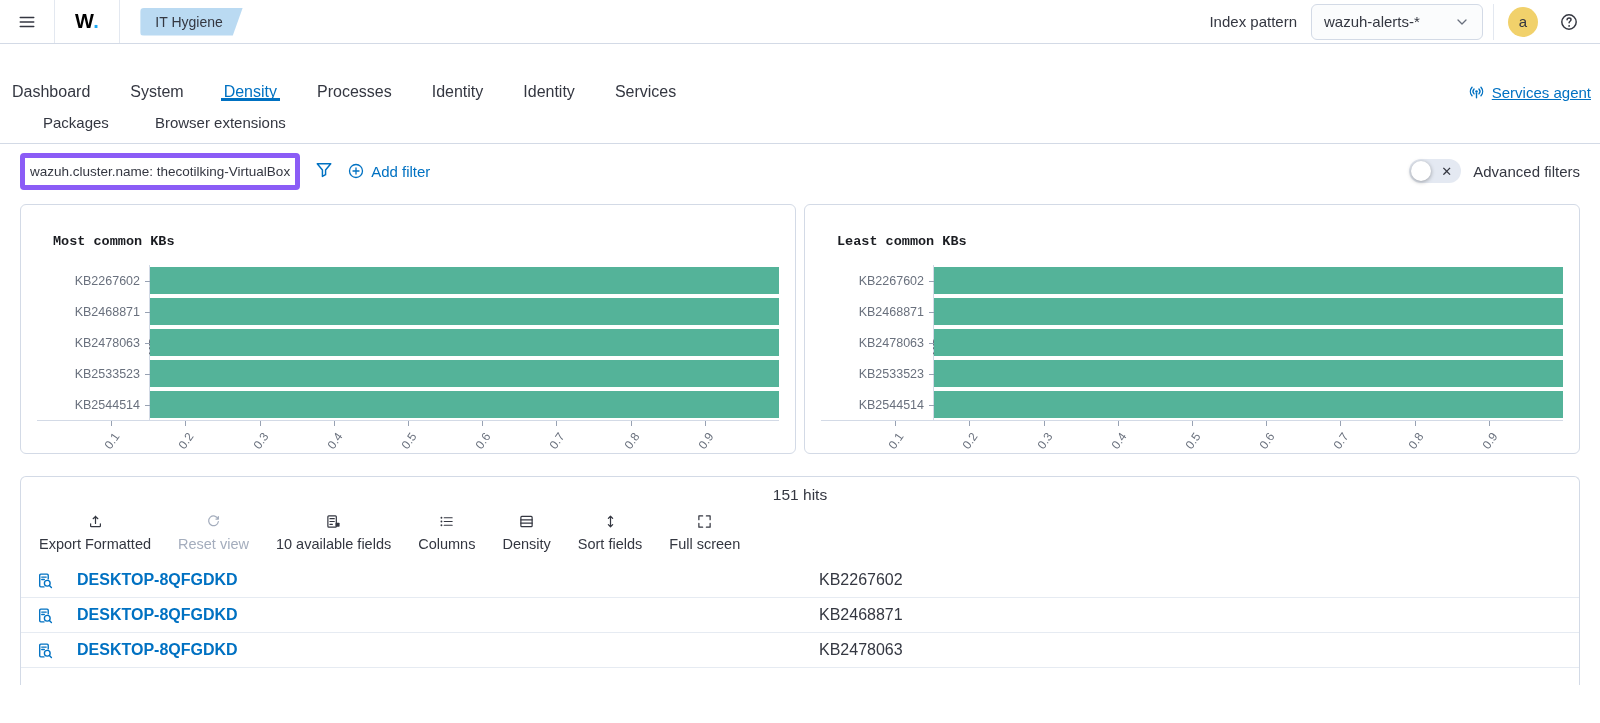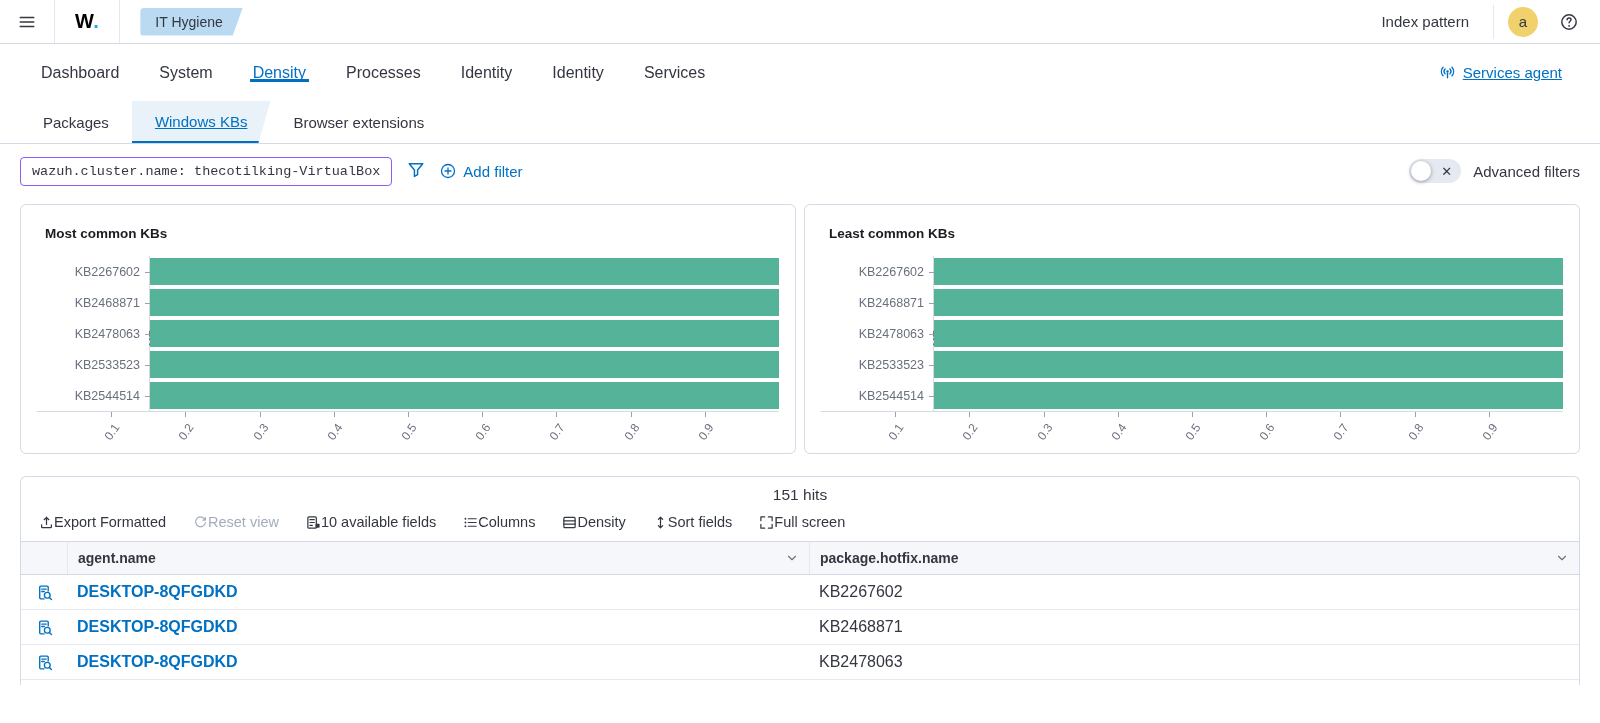--- a/index.html
+++ b/index.html
@@ -24,75 +24,75 @@
   .topbar-right { margin-left:auto; display:flex; align-items:center; }
   .ip-label { font-size:15px; margin-right:14px; }
   .ip-select { min-width:172px; height:36px; border:1px solid #d3dae6; border-radius:6px; background:#fbfcfd;
     display:flex; align-items:center; justify-content:space-between; padding:0 12px; font-size:15px; gap:14px; }
   .ip-select .chev { color:#69707d; } .chev svg { width:16px; height:16px; }
   .avatar { width:30px; height:30px; border-radius:50%; background:#f1d16b; color:#343741;
     display:flex; align-items:center; justify-content:center; font-size:15px; margin:0 14px 0 4px; }
   .help-btn { color:#343741; }
 
   
-  .tabs-row { height:57px; display:flex; align-items:center; padding:0 38px; }
+  .tabs-row { height:57px; display:flex; align-items:flex-end; padding:0 9px; }
   .tab { font-size:16px; color:#343741; padding:0 3px; margin-right:34px; position:relative; display:flex; align-items:center; }
   .tab.active { color:#0071c2; }
   .tab.active::after { content:""; position:absolute; left:0; right:0; bottom:0; height:3px; background:#0071c2; }
   .explore { margin-left:auto; display:flex; align-items:center; gap:7px; color:#0071c2; font-size:15px; }
   .explore svg { width:17px; height:17px; }
 
   
   .subtabs-row { display:flex; align-items:stretch; height:43px; border-bottom:1px solid #d3dae6; padding-left:20px; }
   .subtab { font-size:15px; color:#343741; padding:0 23px; display:flex; align-items:center; }
   .subtab.active { color:#0071c2; text-decoration:underline; background:#e9f1f9;
     clip-path:polygon(0 0,100% 0,calc(100% - 12px) 100%,0 100%); border-bottom:2px solid #0071c2; }
 
   
   .kb-select { margin:9px 20px 0; width:380px; height:36px; border:1px solid #d3dae6; border-radius:6px; background:#fff;
     display:flex; align-items:center; gap:16px; padding:0 14px 0 20px; font-size:15px; }
   .kb-count { background:#e0e5ee; border-radius:4px; padding:2px 9px; font-size:13px; }
   .kb-select .chev { margin-left:auto; color:#69707d; }
 
   
   .filter-row { display:flex; align-items:center; margin:11px 20px 0; height:32px; gap:15px; }
-  .filter-pill { border:1px solid #8b5cf6; border-radius:4px; background:#fff; font-size:13.5px; padding:6px 11px;font-family:Liberation Mono, monospace; }
+  .filter-pill { border:5px solid #8b5cf6; border-radius:4px; background:#fff; font-size:13.5px; padding:6px 5px; }
   .funnel-btn { color:#0071c2; } .funnel-btn svg { width:18px; height:18px; }
   .add-filter { display:flex; align-items:center; gap:7px; color:#0071c2; font-size:15px; }
   .add-filter svg { width:16px; height:16px; }
   .adv-right { margin-left:auto; display:flex; align-items:center; gap:12px; }
   .switch { width:52px; height:24px; border-radius:12px; background:#e4e9f2; position:relative; }
   .switch .knob { position:absolute; left:2px; top:2px; width:20px; height:20px; border-radius:50%; background:#fff;
     box-shadow:0 1px 4px rgba(0,0,0,.35); }
   .switch .x { position:absolute; right:9px; top:50%; transform:translateY(-50%); font-size:13px; color:#343741; line-height:1; }
   .adv-label { font-size:15px; }
 
   
   .charts { display:flex; gap:8px; padding:17px 20px 0; }
   .chart-panel { flex:1; height:250px; border:1px solid #d3dae6; border-radius:6px; background:#fff; padding:13px 16px 8px; position:relative; }
-  .chart-title { margin:8px; font-size:13.5px; font-weight:700; color:#1a1c21; }
+  .chart-title { margin:16px; font-size:13.5px; font-weight:700; color:#1a1c21;font-family:Liberation Mono, monospace; }
   .chart-body { position:relative; margin-top:15px; padding-left:112px; height:196px; }
   .bars { position:relative; height:155px; border-left:1px solid #d3dae6; }
   .bar-row { height:31px; position:relative; display:flex; align-items:center; }
   .bar { height:27px; width:100%; background:#54b399; }
   .cat-label { position:absolute; right:calc(100% + 10px); width:86px; text-align:right; font-size:12.5px; color:#69707d; white-space:nowrap; }
   .ytick { position:absolute; left:-5px; top:50%; width:5px; height:1px; background:#98a2b3; }
   .ylabel-wrap { position:absolute; left:-4px; top:0; height:155px; width:16px; display:flex; align-items:center; justify-content:center; }
   .ylabel { transform:rotate(-90deg); font-size:12px; font-weight:700; color:#69707d; white-space:nowrap; }
   .xaxis { position:absolute; left:0; right:0; top:155px; border-top:1px solid #d3dae6; height:41px; }
   .xtick { position:absolute; top:0; width:1px; height:5px; background:#98a2b3; }
   .xtick-label { position:absolute; top:9px; font-size:12px; color:#69707d;
     transform:translateX(-100%) rotate(-55deg); transform-origin:100% 0; white-space:nowrap; }
 
   
   .table-panel { margin:22px 20px 0; border:1px solid #d3dae6; border-bottom:none; border-radius:6px 6px 0 0; background:#fff; overflow:hidden; height:209px; }
   .hits-line { text-align:center; font-size:15.5px; padding:9px 0 3px; }
   .hits-count { font-weight:400; }
   .toolbar { display:flex; align-items:center; gap:27px; padding:7px 18px 11px; }
-  .toolbar-item { display:flex; align-items:center; font-size:14.5px; color:#343741; }
+  .toolbar-item { display:flex; align-items:center; gap:7px; font-size:14.5px; color:#343741;flex-direction:column; }
   .toolbar-item.disabled { color:#a4adbd; cursor:default; }
   .toolbar-item svg { width:15px; height:15px; }
   .grid-header, .grid-row { display:grid; grid-template-columns:46px 742px 1fr; align-items:center; }
   .grid-header { background:#f5f7fb; border-top:1px solid #d3dae6; border-bottom:1px solid #d3dae6; height:34px; }
   .gh-cell { display:flex; align-items:center; justify-content:space-between; font-size:14px; font-weight:700; padding:0 10px; height:100%; }
   .gh-cell + .gh-cell { border-left:1px solid #e3e8f0; }
   .gh-cell .chev { color:#69707d; } .gh-cell .chev svg { width:14px; height:14px; }
   .grid-row { height:35px; border-bottom:1px solid #e6ebf2; font-size:16px; }
   .cell { padding:0 10px; }
   .cell.control { display:flex; justify-content:center; }
@@ -112,20 +112,28 @@
             <path d="M2 4h12M2 8h12M2 12h12"></path>
           </svg>
         </span>
       </button>
     <div class="vdiv"></div>
     <div class="logo"><span>W</span><span class="dot">.</span></div>
     <div class="vdiv"></div>
     <div class="breadcrumb">IT Hygiene</div>
     <div class="topbar-right">
       <span class="ip-label">Index pattern</span>
+      <button class="ip-select">
+        <span>wazuh-alerts-*</span>
+        <span class="chev" style="display: inline-flex;">
+            <svg viewBox="0 0 16 16" fill="none" stroke="currentColor" stroke-width="1.3" stroke-linecap="round" stroke-linejoin="round" style="width: 100%;">
+              <path d="M4 6l4 4 4-4"></path>
+            </svg>
+          </span>
+      </button>
       <div class="vdiv"></div>
       <button class="avatar">a</button>
       <button class="icon-btn help-btn">
           <span style="display: inline-flex;">
             <svg viewBox="0 0 16 16" fill="none" stroke="currentColor" stroke-width="1.3" stroke-linecap="round" stroke-linejoin="round" style="width: 100%;">
               <circle cx="8" cy="8" r="6.4"></circle>
               <path d="M6.3 6.1c0-1 .8-1.7 1.8-1.7s1.7.6 1.7 1.5c0 1.4-1.7 1.4-1.7 2.7"></path>
               <circle cx="8.1" cy="11.5" r=".8" fill="currentColor" stroke="none"></circle>
             </svg>
           </span>
@@ -171,21 +179,20 @@
             <path d="M5.7 9.3a3.4 3.4 0 010-4.6M10.3 4.7a3.4 3.4 0 010 4.6M3.8 11a6 6 0 010-8M12.2 3a6 6 0 010 8"></path>
           </svg>
         </span>
       <span>Services agent</span>
     </a>
   </nav>
 
   <div class="subtabs-row" id="subtabs">
   <button class="subtab">Packages</button>
 
-  <button class="subtab active">Windows KBs</button>
 
   <button class="subtab">Browser extensions</button>
 </div>
 
 
   <div class="filter-row">
     <button class="filter-pill">wazuh.cluster.name: thecotilking-VirtualBox</button>
     <button class="funnel-btn"><span style="display: inline-flex;">
           <svg viewBox="0 0 16 16" fill="none" stroke="currentColor" stroke-width="1.3" stroke-linecap="round" stroke-linejoin="round" style="width: 100%;">
             <path d="M2 2.5h12L9.4 8v4.2L6.6 13.7V8z"></path>
@@ -391,39 +398,20 @@
 
   <button class="toolbar-item">
     <span class="ticon" style="display: inline-flex;">
             <svg viewBox="0 0 16 16" fill="none" stroke="currentColor" stroke-width="1.3" stroke-linecap="round" stroke-linejoin="round" style="width: 100%;">
               <path d="M6 2H2v4M10 2h4v4M14 10v4h-4M2 10v4h4"></path>
             </svg>
           </span>
     <span class="tlabel">Full screen</span>
   </button>
 </div>
-    <div class="grid-header">
-      <div class="gh-cell"></div>
-      <button class="gh-cell">
-        <span>agent.name</span>
-        <span class="chev" style="display: inline-flex;">
-            <svg viewBox="0 0 16 16" fill="none" stroke="currentColor" stroke-width="1.3" stroke-linecap="round" stroke-linejoin="round" style="width: 100%;">
-              <path d="M4 6l4 4 4-4"></path>
-            </svg>
-          </span>
-      </button>
-      <button class="gh-cell">
-        <span>package.hotfix.name</span>
-        <span class="chev" style="display: inline-flex;">
-            <svg viewBox="0 0 16 16" fill="none" stroke="currentColor" stroke-width="1.3" stroke-linecap="round" stroke-linejoin="round" style="width: 100%;">
-              <path d="M4 6l4 4 4-4"></path>
-            </svg>
-          </span>
-      </button>
-    </div>
     <div id="table-rows">
   <div class="grid-row">
     <div class="cell control">
       <button class="expand-btn">
               <span style="display: inline-flex;">
                 <svg viewBox="0 0 16 16" fill="none" stroke="currentColor" stroke-width="1.3" stroke-linecap="round" stroke-linejoin="round" style="width: 100%;">
                   <path d="M11.5 6.5V3a1 1 0 00-1-1h-6a1 1 0 00-1 1v10a1 1 0 001 1h3"></path>
                   <path d="M5.4 4.8h4.2M5.4 7h2.4"></path>
                   <circle cx="10.6" cy="10.6" r="2.7"></circle>
                   <path d="M12.6 12.6l1.9 1.9"></path>

